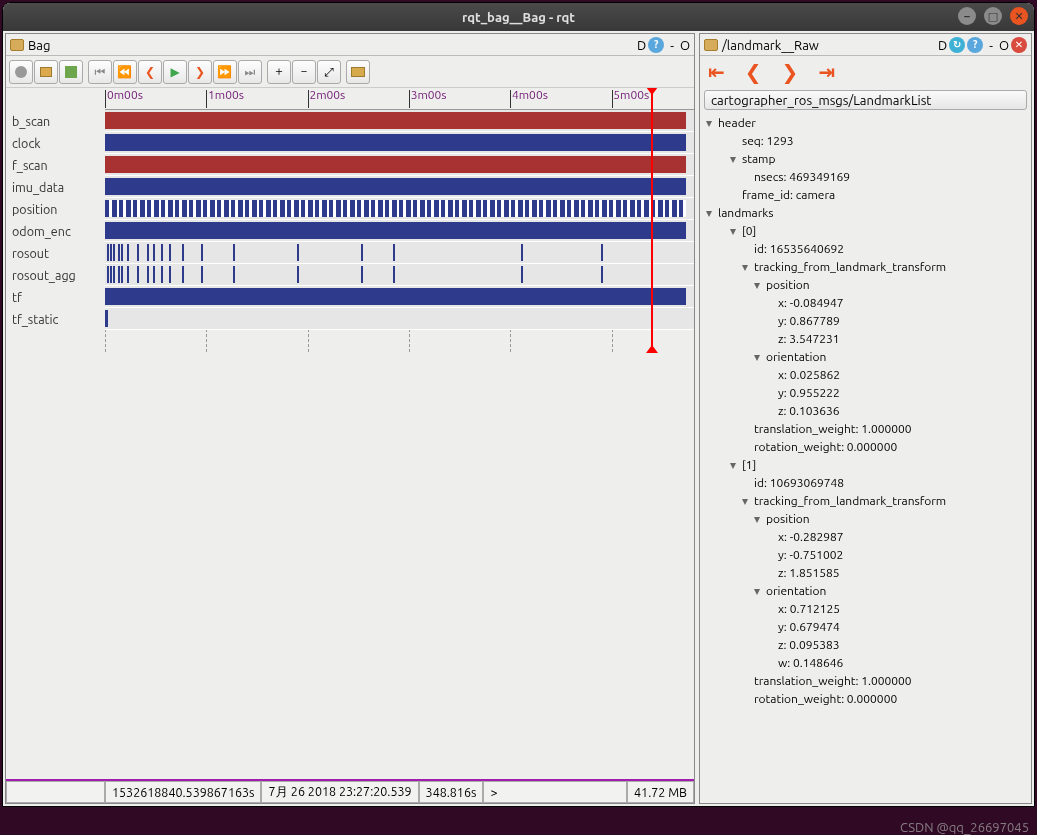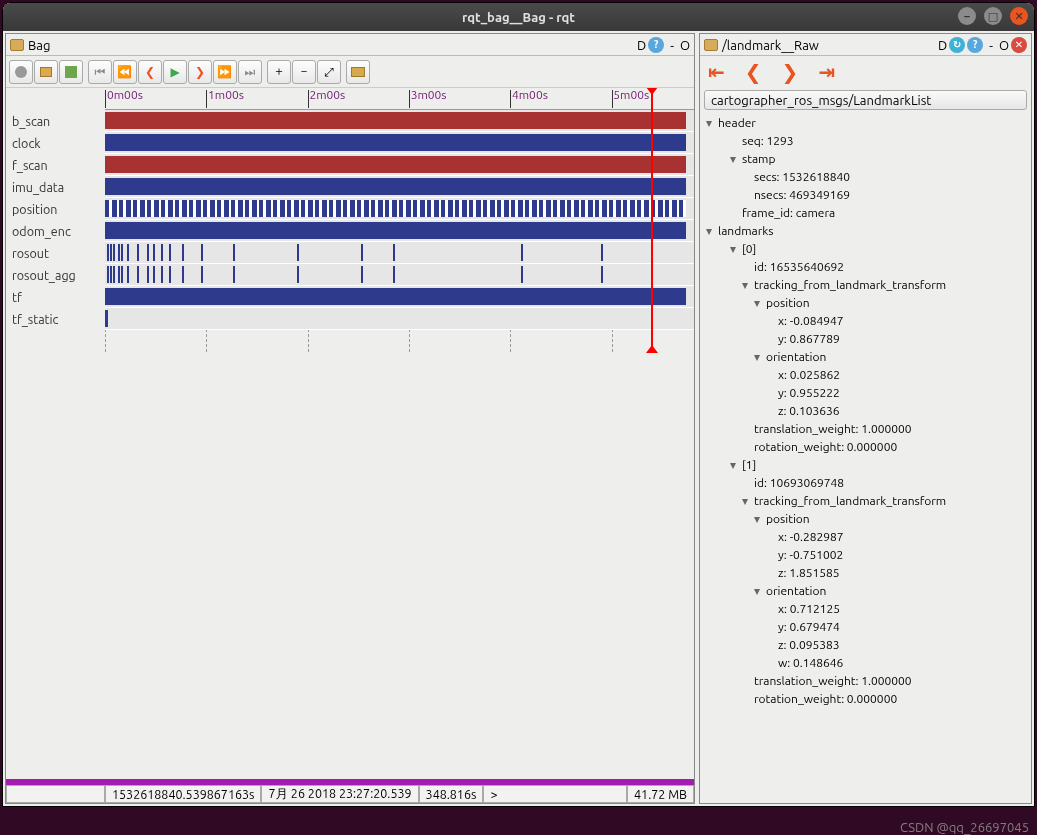--- a/index.html
+++ b/index.html
@@ -30,21 +30,21 @@
 .ruler .tick{position:absolute;top:2px;height:18px;border-left:1px solid #333;}
 .ruler .dashes{position:absolute;width:1px;border-left:1px dashed #999;top:22px;height:242px;}
 .tracks{position:relative;}
 .track{height:22px;position:relative;background:#e6e6e6;border-bottom:1px solid #fff;}
 .track .fill{position:absolute;top:2px;bottom:2px;left:0;right:8px;}
 .blue{background:#2e3a8c;} .red{background:#a83232;}
 .playhead{position:absolute;left:546px;top:0;width:2px;height:264px;background:#ff0000;}
 .playhead::before,.playhead::after{content:"";position:absolute;left:-5px;width:0;height:0;border-left:6px solid transparent;border-right:6px solid transparent;}
 .playhead::before{top:-1px;border-top:8px solid #ff0000;}
 .playhead::after{bottom:-1px;border-bottom:8px solid #ff0000;}
-.statusbar{height:24px;display:flex;border-top:6px solid #a21caf;font-size:12.5px;}
+.statusbar{height:24px;display:flex;border-top:2px solid #a21caf;font-size:12.5px;}
 .statusbar div{border:1px solid #aaa;padding:2px 6px;display:flex;align-items:center;background:#f2f2f0;}
 .msg-type{height:20px;border:1px solid #aaa;background:linear-gradient(#fafafa,#e6e6e6);font-size:13px;padding:2px 6px;margin:2px 4px;border-radius:3px;}
 .tree{flex:1;overflow:auto;font-size:12px;line-height:18px;padding:2px 6px;font-family:"DejaVu Sans","Ubuntu",sans-serif;}
 .tree .row{white-space:nowrap;}
 .tree .tg{display:inline-block;width:12px;color:#666;cursor:pointer;}
 .watermark{position:absolute;right:8px;bottom:1px;color:rgba(170,170,170,0.7);font-size:13px;}
 .sparse{position:absolute;top:2px;bottom:2px;background:#2e3a8c;width:2px;}
 </style>
 </head>
 <body>
@@ -229,30 +229,30 @@
         <span class="navbtn">⇤</span>
         <span class="navbtn">❮</span>
         <span class="navbtn">❯</span>
         <span class="navbtn">⇥</span>
       </div>
       <div class="msg-type">cartographer_ros_msgs/LandmarkList</div>
       <div class="tree">
         <div class="row"><span class="tg">▾</span>header</div>
         <div class="row" style="padding-left:36px">seq: <span>1293</span></div>
         <div class="row" style="padding-left:24px"><span class="tg">▾</span>stamp</div>
-        <div class="row" style="padding-left:48px">secs: <span>1532618840</span></div>
         <div class="row" style="padding-left:48px">nsecs: <span>469349169</span></div>
         <div class="row" style="padding-left:36px">frame_id: <span>camera</span></div>
         <div class="row"><span class="tg">▾</span>landmarks</div>
         <div class="row" style="padding-left:24px"><span class="tg">▾</span>[0]</div>
         <div class="row" style="padding-left:48px">id: <span>16535640692</span></div>
         <div class="row" style="padding-left:36px"><span class="tg">▾</span>tracking_from_landmark_transform</div>
         <div class="row" style="padding-left:48px"><span class="tg">▾</span>position</div>
         <div class="row" style="padding-left:72px">x: <span>-0.084947</span></div>
         <div class="row" style="padding-left:72px">y: <span>0.867789</span></div>
+        <div class="row" style="padding-left:72px">z: <span>3.547231</span></div>
         <div class="row" style="padding-left:48px"><span class="tg">▾</span>orientation</div>
         <div class="row" style="padding-left:72px">x: <span>0.025862</span></div>
         <div class="row" style="padding-left:72px">y: <span>0.955222</span></div>
         <div class="row" style="padding-left:72px">z: <span>0.103636</span></div>
         <div class="row" style="padding-left:48px">translation_weight: <span>1.000000</span></div>
         <div class="row" style="padding-left:48px">rotation_weight: <span>0.000000</span></div>
         <div class="row" style="padding-left:24px"><span class="tg">▾</span>[1]</div>
         <div class="row" style="padding-left:48px">id: <span>10693069748</span></div>
         <div class="row" style="padding-left:36px"><span class="tg">▾</span>tracking_from_landmark_transform</div>
         <div class="row" style="padding-left:48px"><span class="tg">▾</span>position</div>

